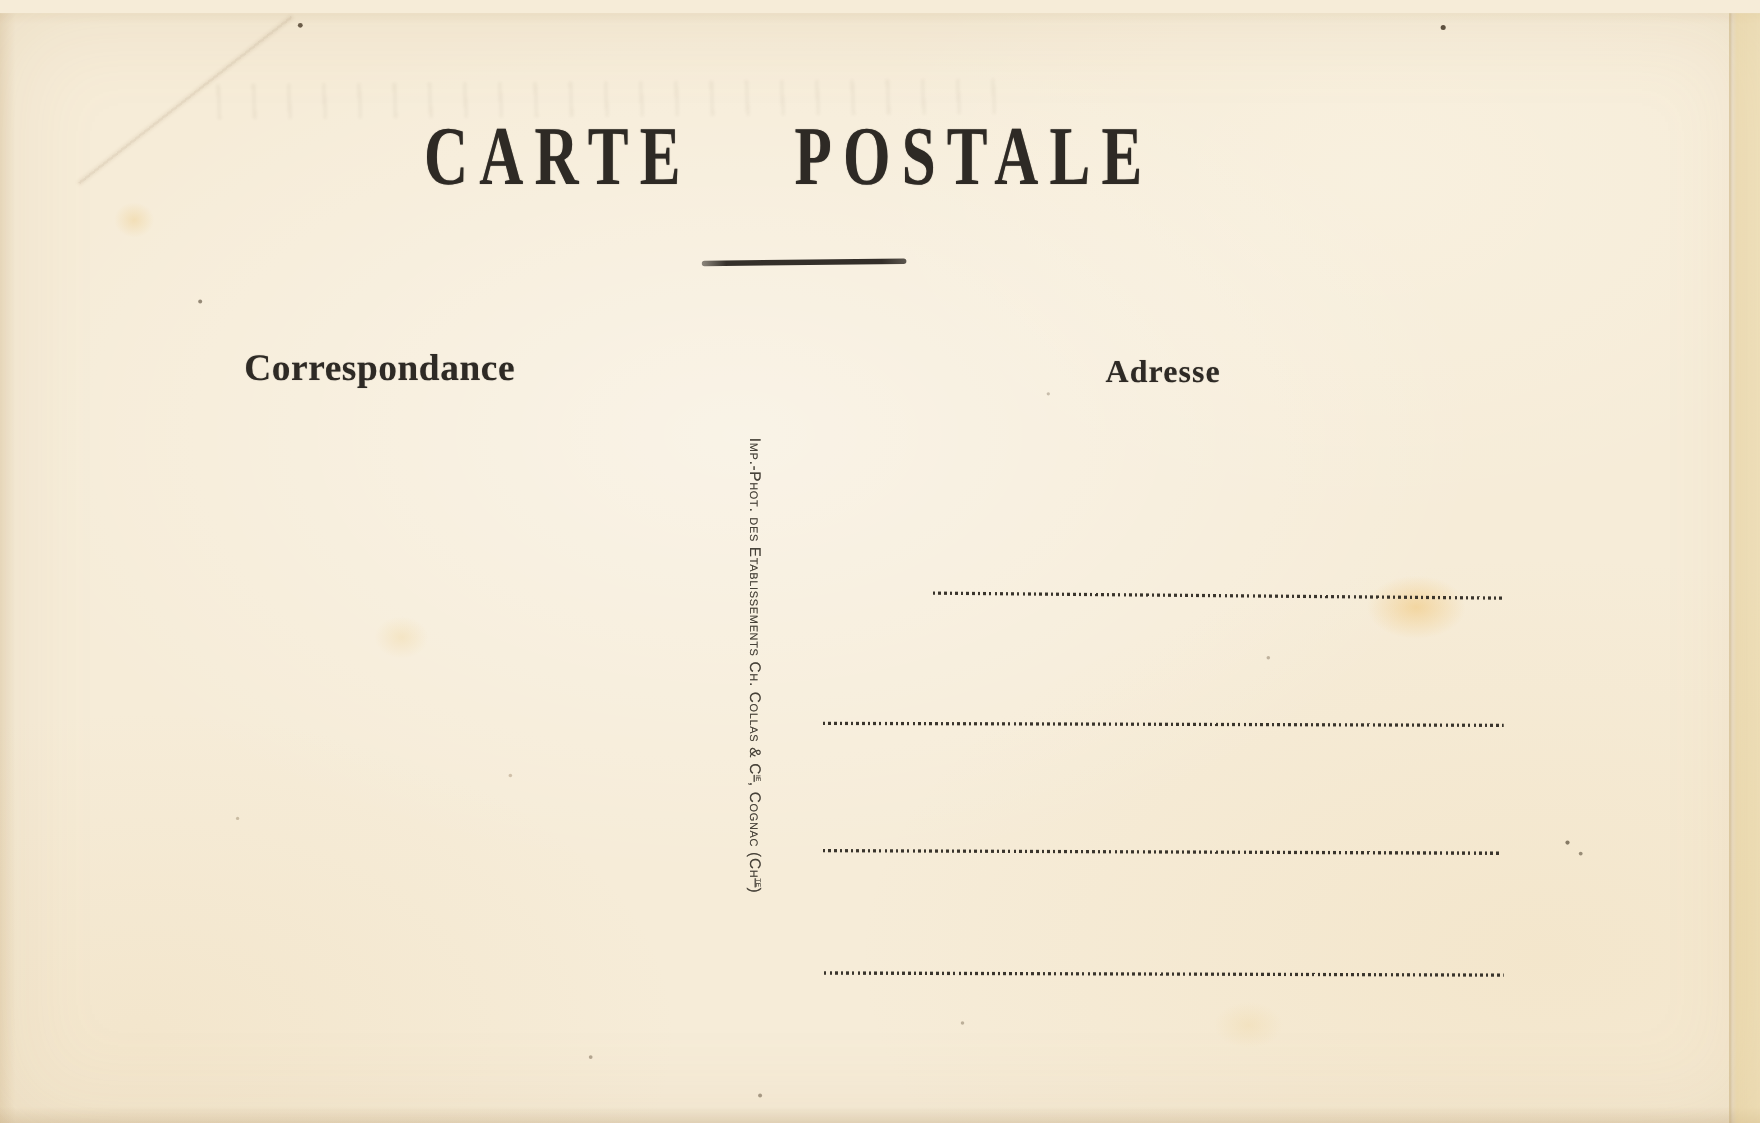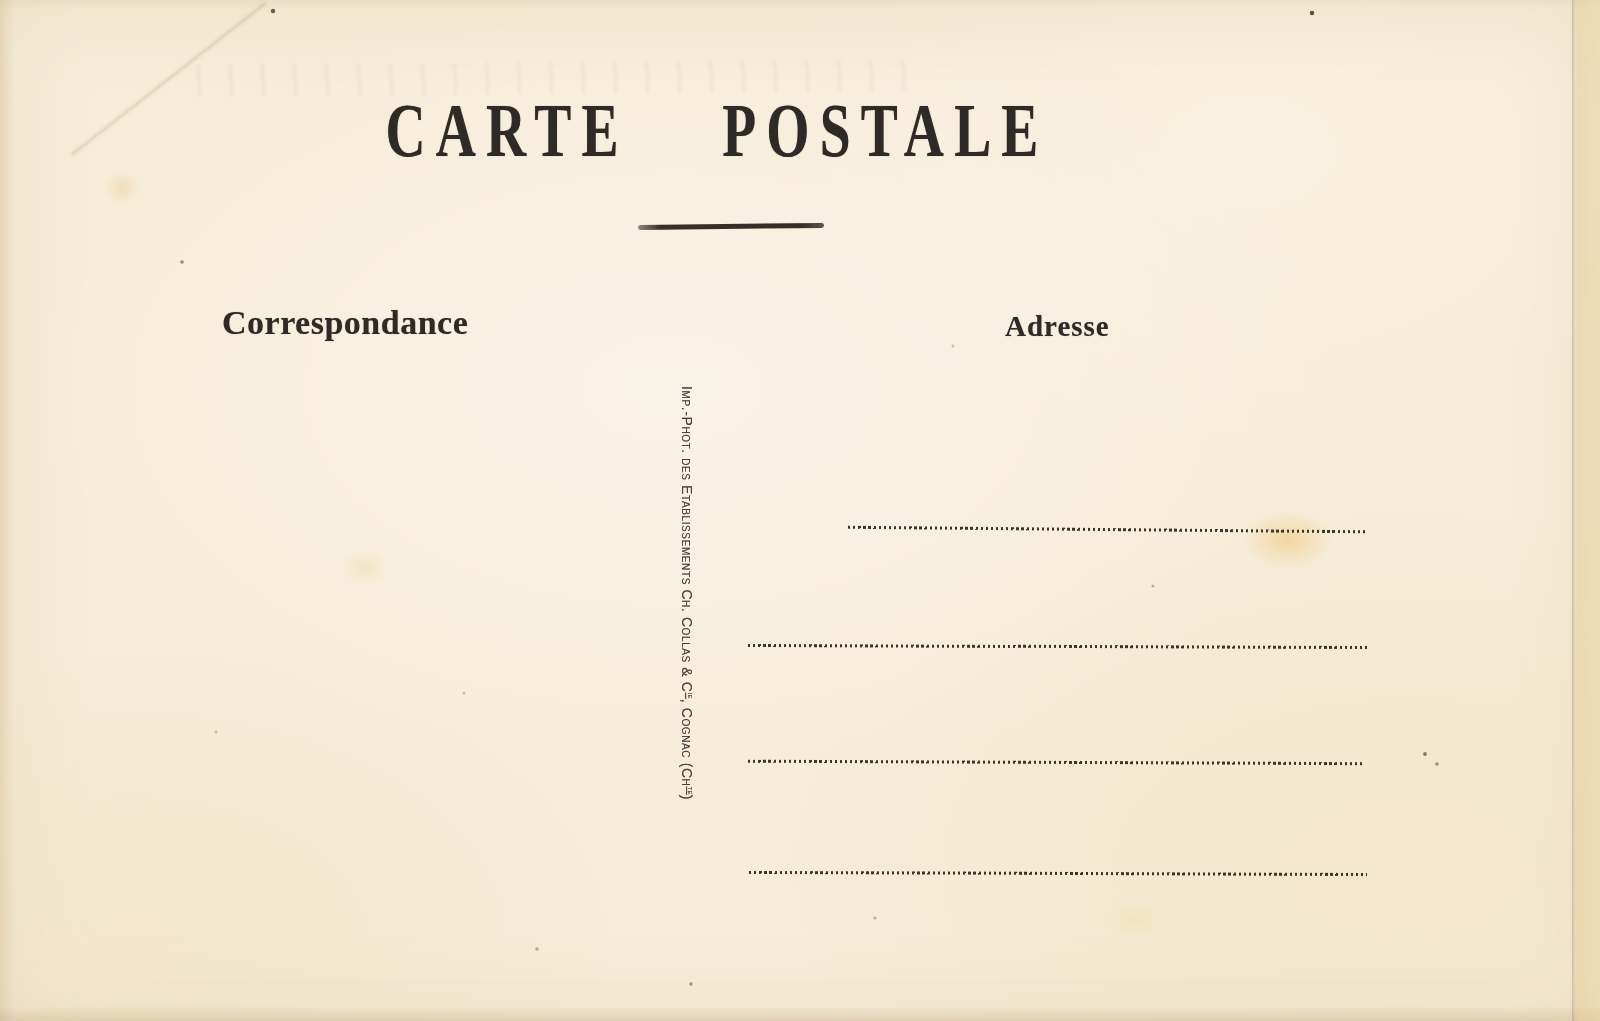--- a/index.html
+++ b/index.html
@@ -14,20 +14,21 @@
     background:
       radial-gradient(1100px 650px at 42% 38%, rgba(255,255,255,.38), rgba(255,255,255,0) 62%),
       radial-gradient(800px 520px at 78% 15%, rgba(255,252,242,.25), rgba(255,252,242,0) 60%),
       radial-gradient(900px 520px at 88% 85%, rgba(230,199,140,.16), rgba(230,199,140,0) 70%),
       radial-gradient(700px 420px at 8% 92%, rgba(224,192,134,.14), rgba(224,192,134,0) 70%),
       linear-gradient(90deg, rgba(186,154,104,.20) 0px, rgba(186,154,104,0) 14px),
       linear-gradient(0deg,  rgba(166,136,92,.22) 0px, rgba(166,136,92,0) 15px),
       linear-gradient(180deg, rgba(198,172,122,.12) 0px, rgba(198,172,122,0) 10px),
       #f6ecd8;
     box-shadow: inset 0 0 90px rgba(176,140,84,.14);
+    margin-top: 12px;
   }
   
   .right-edge{
     position:absolute;top:0;right:0;width:27px;height:100%;
     background:linear-gradient(90deg, rgba(150,118,66,.28) 0px, rgba(150,118,66,.10) 2px, rgba(226,202,140,.45) 6px, rgba(232,210,150,.40) 100%);
     border-left:1px solid rgba(140,110,60,.25);
   }
   .title{
     position:absolute;left:0;top:92px;width:1434px;text-align:center;
     font-family:"Liberation Serif",serif;font-weight:bold;

